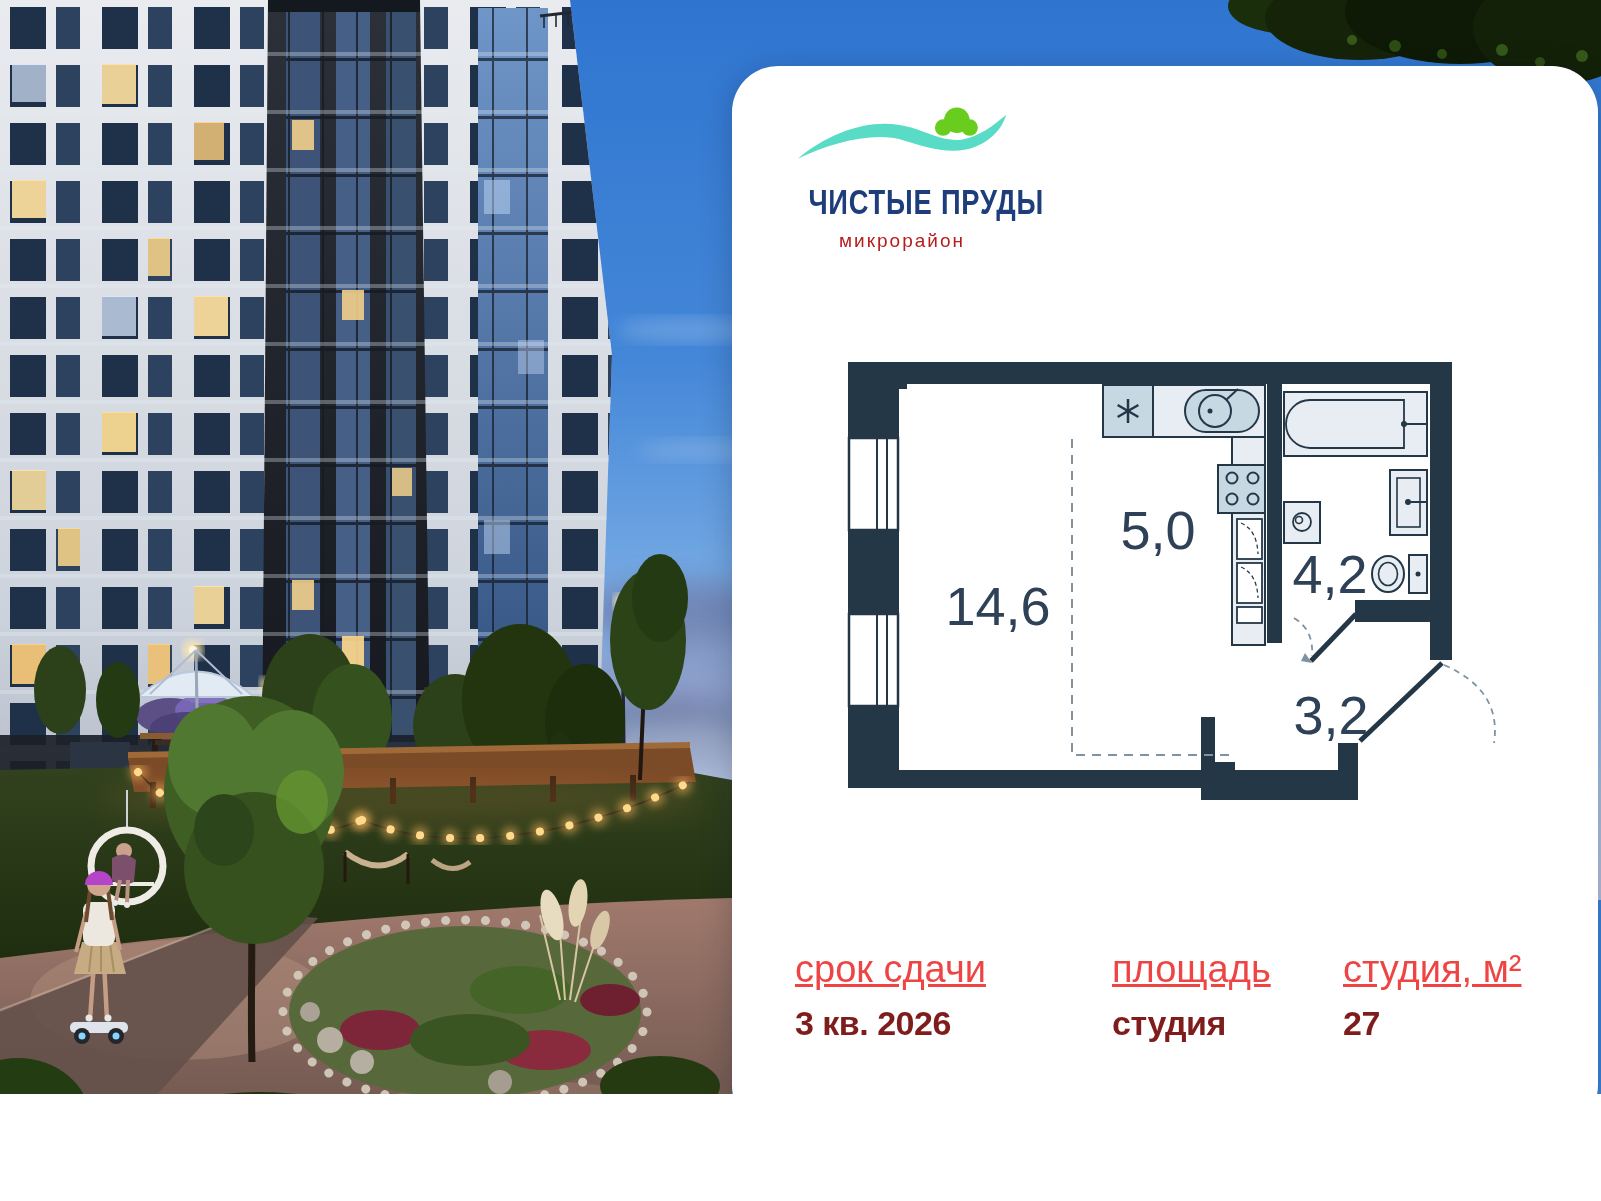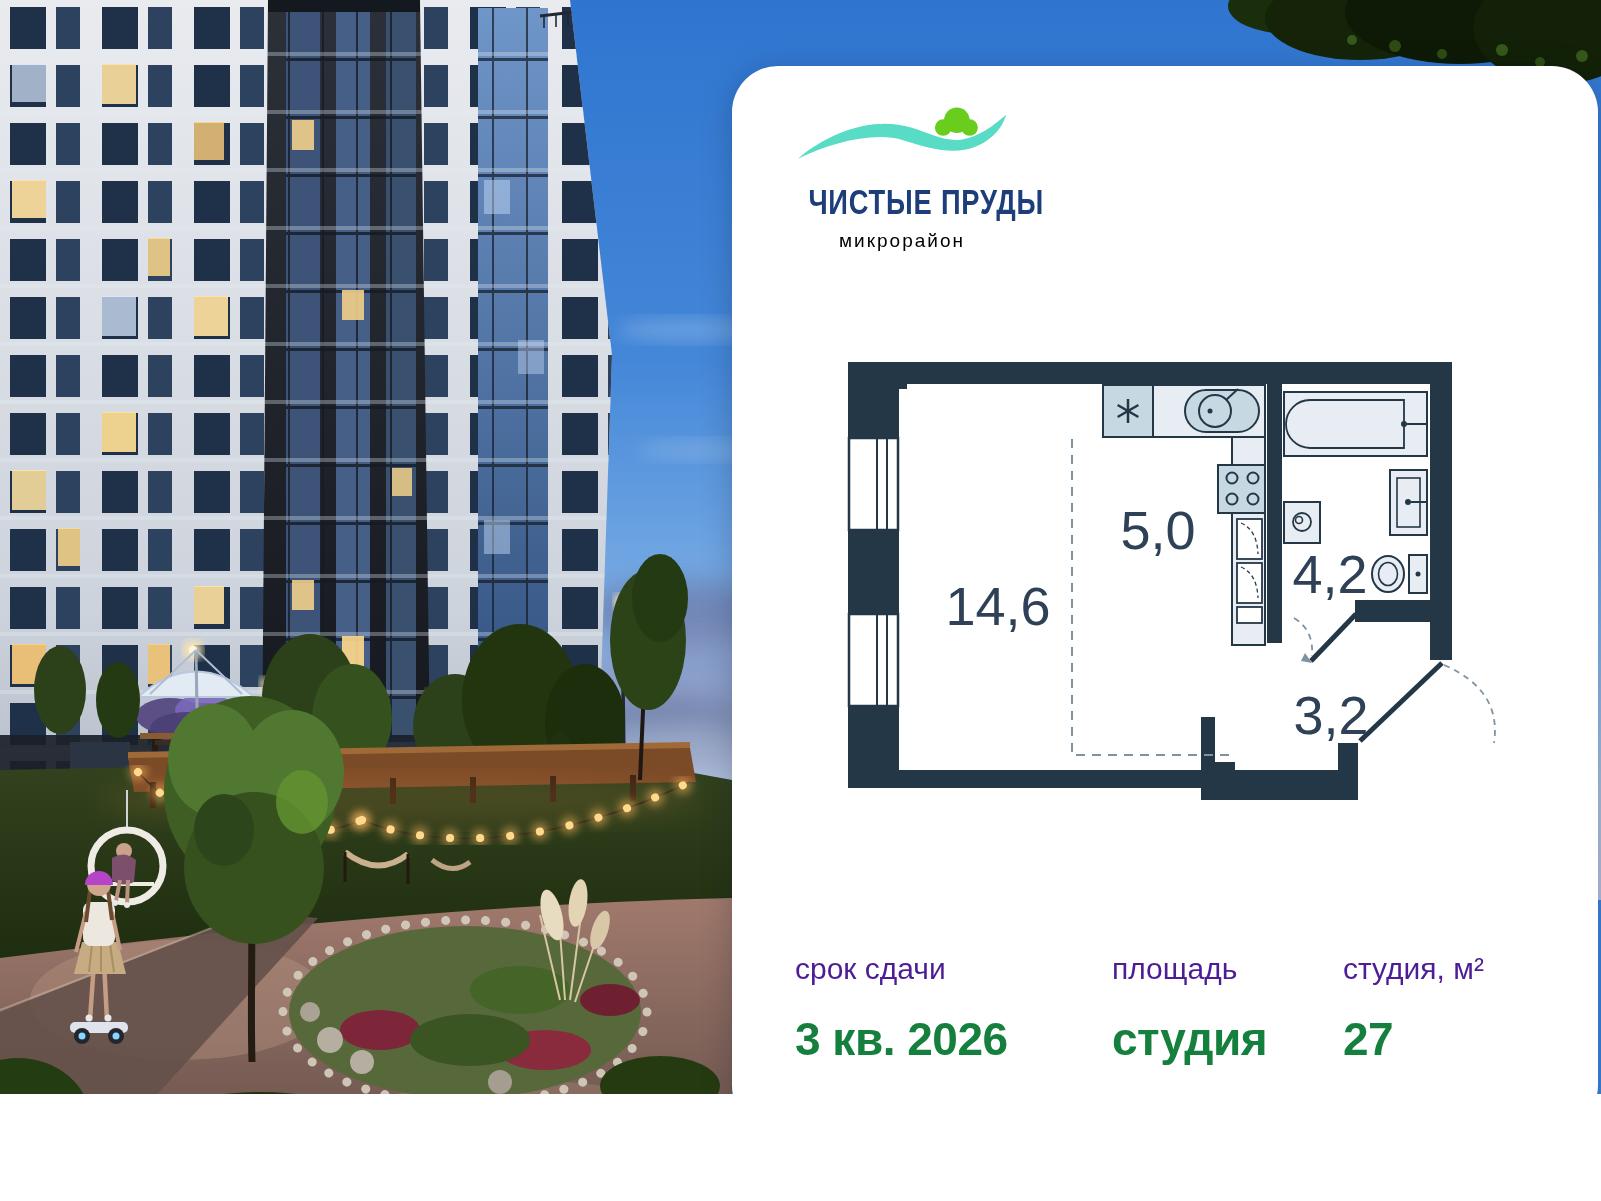--- a/index.html
+++ b/index.html
@@ -5,27 +5,27 @@
   html,body{margin:0;padding:0;}
   body{width:1601px;height:1201px;overflow:hidden;font-family:"Liberation Sans",sans-serif;}
   .stage{position:relative;width:1601px;height:1094px;background:#3b82d9;overflow:hidden;}
   .bg{position:absolute;inset:0;}
   .bg svg{display:block;}
   
   .card{position:absolute;left:732px;top:66px;width:866px;height:1065px;background:#ffffff;border-radius:46px;box-shadow:0 6px 30px rgba(10,25,45,.25);}
   .logo{position:absolute;left:50px;top:36px;width:240px;height:160px;}
   .logo-wave{position:absolute;left:0;top:0;width:240px;height:64px;}
   .logo-title{position:absolute;left:0;top:80px;width:240px;text-align:center;font-size:35px;font-weight:700;color:#1d3e7a;letter-spacing:1px;transform:scaleX(.78);transform-origin:50% 50%;white-space:nowrap;}
-  .logo-subtitle{position:absolute;left:0;top:128px;width:240px;text-align:center;font-size:19px;color:#000000;letter-spacing:2px;}
+  .logo-subtitle{position:absolute;left:0;top:128px;width:240px;text-align:center;font-size:19px;color:#b91c1c;letter-spacing:2px;}
   .plan{position:absolute;left:116px;top:296px;width:604px;height:438px;}
   .plan svg{overflow:visible;}
   .details{position:absolute;left:0;top:886px;width:100%;height:130px;}
   .dcol{position:absolute;top:0;}
-  .dcol .lbl{font-size:30px;color:#4c1d95;line-height:34px;}
-  .dcol .val{margin-top:28px;font-size:46px;font-weight:700;color:#15803d;letter-spacing:-.5px;line-height:50px;}
+  .dcol .lbl{font-size:38px;color:#ef4444;line-height:34px;text-decoration:underline;}
+  .dcol .val{margin-top:12px;font-size:34px;font-weight:700;color:#7f1d1d;letter-spacing:-.5px;line-height:50px;}
   .c1{left:63px;} .c2{left:380px;} .c3{left:611px;}
 </style>
 </head>
 <body>
 
 <div class="stage">
 
   <div class="bg">
     <svg width="1601" height="1201" viewBox="0 0 1601 1201">
       <defs>

